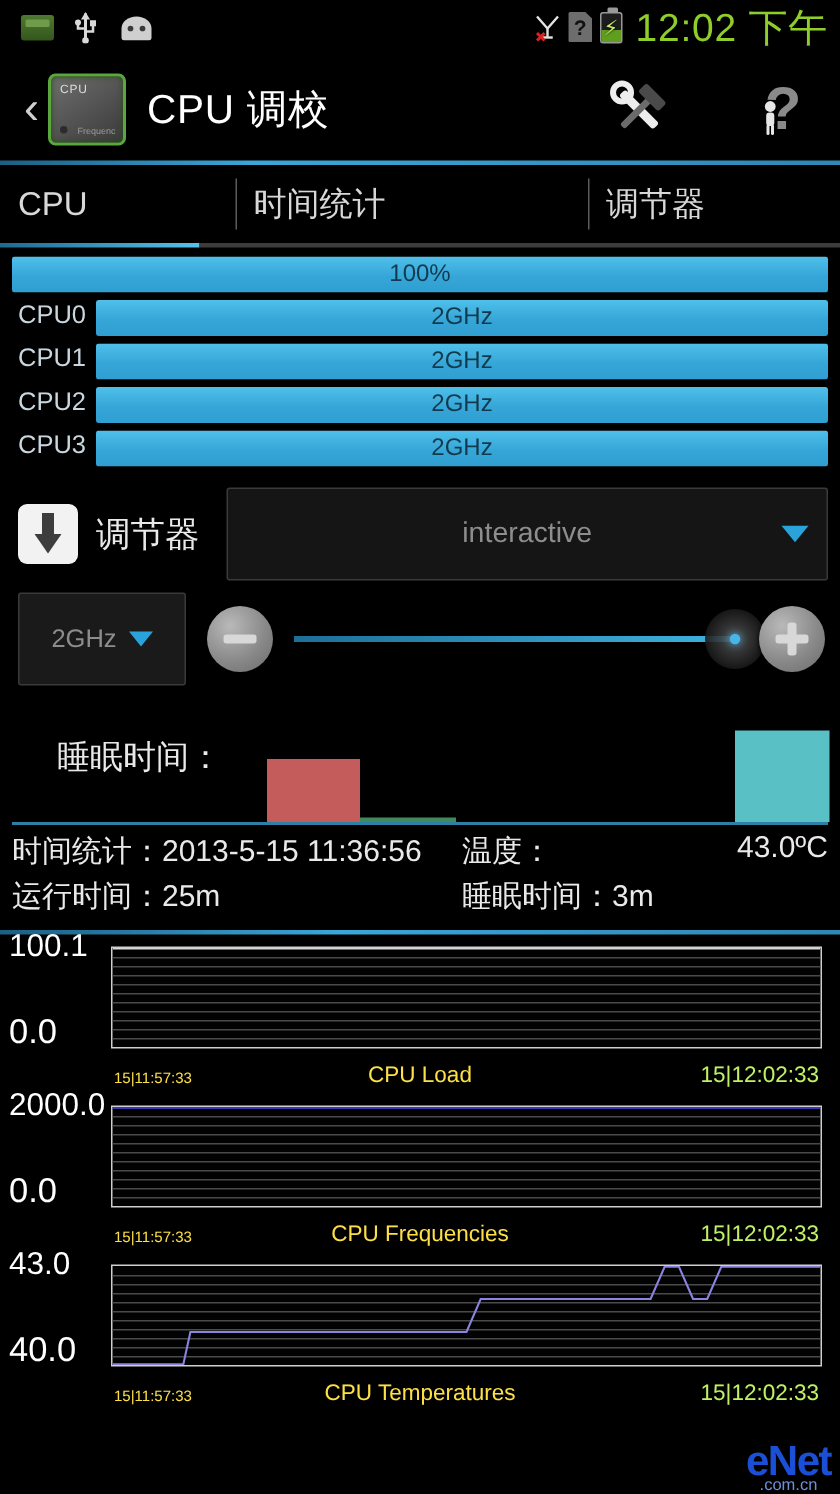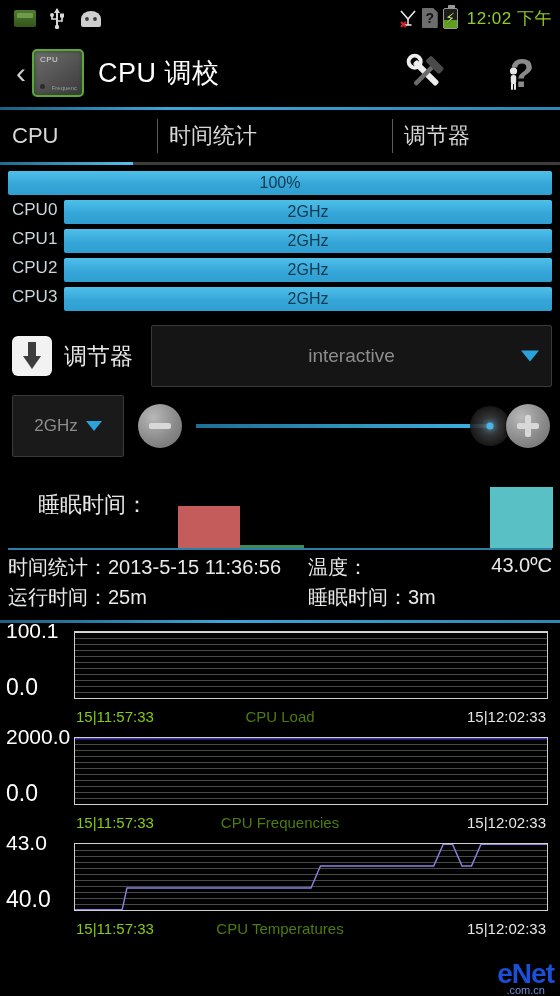--- a/index.html
+++ b/index.html
@@ -23,21 +23,21 @@
   .sd-icon::after { content:""; position:absolute; left:3px; top:3px; width:16px; height:5px; background:#6f9c4a; border-radius:1px;}
   .usb-icon { width:16px; height:22px; position:relative; }
   .usb-icon svg { display:block; }
   .android-icon { width:26px; height:17px; position:relative; }
   .signal-icon { width:18px; height:20px; position:relative; }
   .sim-icon { width:16px; height:20px; background:#6d6d6d; border-radius:1px; color:#111; font-size:14px; font-weight:bold; text-align:center; line-height:20px; position:relative; clip-path: polygon(0 0, 72% 0, 100% 22%, 100% 100%, 0 100%); }
   .batt-icon { width:15px; height:21px; position:relative; background:#1d1d1d; border:1px solid #999; border-radius:2px; }
   .batt-icon::before { content:""; position:absolute; top:-4px; left:4px; width:7px; height:3px; background:#999; border-radius:1px 1px 0 0;}
   .batt-fill { position:absolute; bottom:0; left:0; right:0; height:40%; background:#5f9e1f; }
   .batt-bolt { position:absolute; left:50%; top:50%; transform:translate(-50%,-50%); color:#c8e86a; font-size:14px; line-height:1; text-shadow:0 0 2px #000;}
-  .clock { color:#8fce2a; font-size:17px; letter-spacing:0.5px; margin-left:4px; white-space:nowrap; }
+  .clock { color:#8fce2a; font-size:26px; letter-spacing:0.5px; margin-left:4px; white-space:nowrap; }
 
   
   .actionbar { position:relative; height:74px; background:#000; display:flex; align-items:center; padding:0 12px; }
   .back-chev { color:#cfcfcf; font-size:30px; line-height:1; width:18px; text-align:center; font-weight:300; }
   .app-icon { width:52px; height:48px; margin-left:2px; border:2px solid #5aa83c; border-radius:5px;
     background:linear-gradient(145deg,#6e6e6e,#3a3a3a); position:relative; box-shadow:0 0 4px #2a4a1c inset; }
   .app-icon .chip-lbl { position:absolute; top:4px; left:6px; font-size:8px; color:#dcdcdc; letter-spacing:.5px;}
   .app-icon .chip-sub { position:absolute; bottom:4px; right:5px; font-size:6px; color:#9a9a9a; }
   .app-icon .chip-dot { position:absolute; bottom:6px; left:6px; width:5px; height:5px; border-radius:50%; background:#2c2c2c; }
   .ab-title { font-size:27px; color:#fff; margin-left:14px; font-weight:400; letter-spacing:.5px;}
@@ -116,23 +116,23 @@
   .info-sep { height:3px; background:linear-gradient(90deg,#1c5f82,#3ba6d8 40%,#2e87b4); margin:4px 0 2px 0; }
 
   
   .graphs { padding:0 6px; }
   .graph { position:relative; height:104px; margin-bottom:2px; }
   .g-ymax { position:absolute; left:0; top:-6px; font-size:21px; color:#fff; }
   .g-ymin { position:absolute; left:0; bottom:28px; font-size:23px; color:#fff; }
   .plot { position:absolute; left:68px; right:6px; top:6px; bottom:30px; border:1px solid #cfcfcf; background:#020202; overflow:hidden;}
   .grid-line { position:absolute; left:0; right:0; height:1px; background:#4a4a4a; }
   .plot svg { position:absolute; left:0; top:0; width:100%; height:100%; }
-  .g-xleft { position:absolute; left:70px; bottom:4px; font-size:15px; color:#84cc16;text-align:center; }
-  .g-xright { position:absolute; right:8px; bottom:4px; font-size:15px; color:#e5e5e5; }
-  .g-title { position:absolute; left:0; right:0; bottom:4px; text-align:center; font-size:15px; color:#4d7c0f; }
+  .g-xleft { position:absolute; left:70px; bottom:4px; font-size:10px; color:#fde047;text-align:center; }
+  .g-xright { position:absolute; right:8px; bottom:4px; font-size:15px; color:#bef264; }
+  .g-title { position:absolute; left:0; right:0; bottom:4px; text-align:center; font-size:15px; color:#fde047; }
 
   .watermark { position:absolute; right:6px; bottom:0px; pointer-events:none; }
   .wm-e { font-size:28px; font-weight:bold; color:#1a4fd6; letter-spacing:-1px;}
   .wm-sub { font-size:11px; color:#6f8fd8; text-align:center; margin-top:-6px;}
 </style>
 </head>
 <body>
 
 <div class="screen">
 

